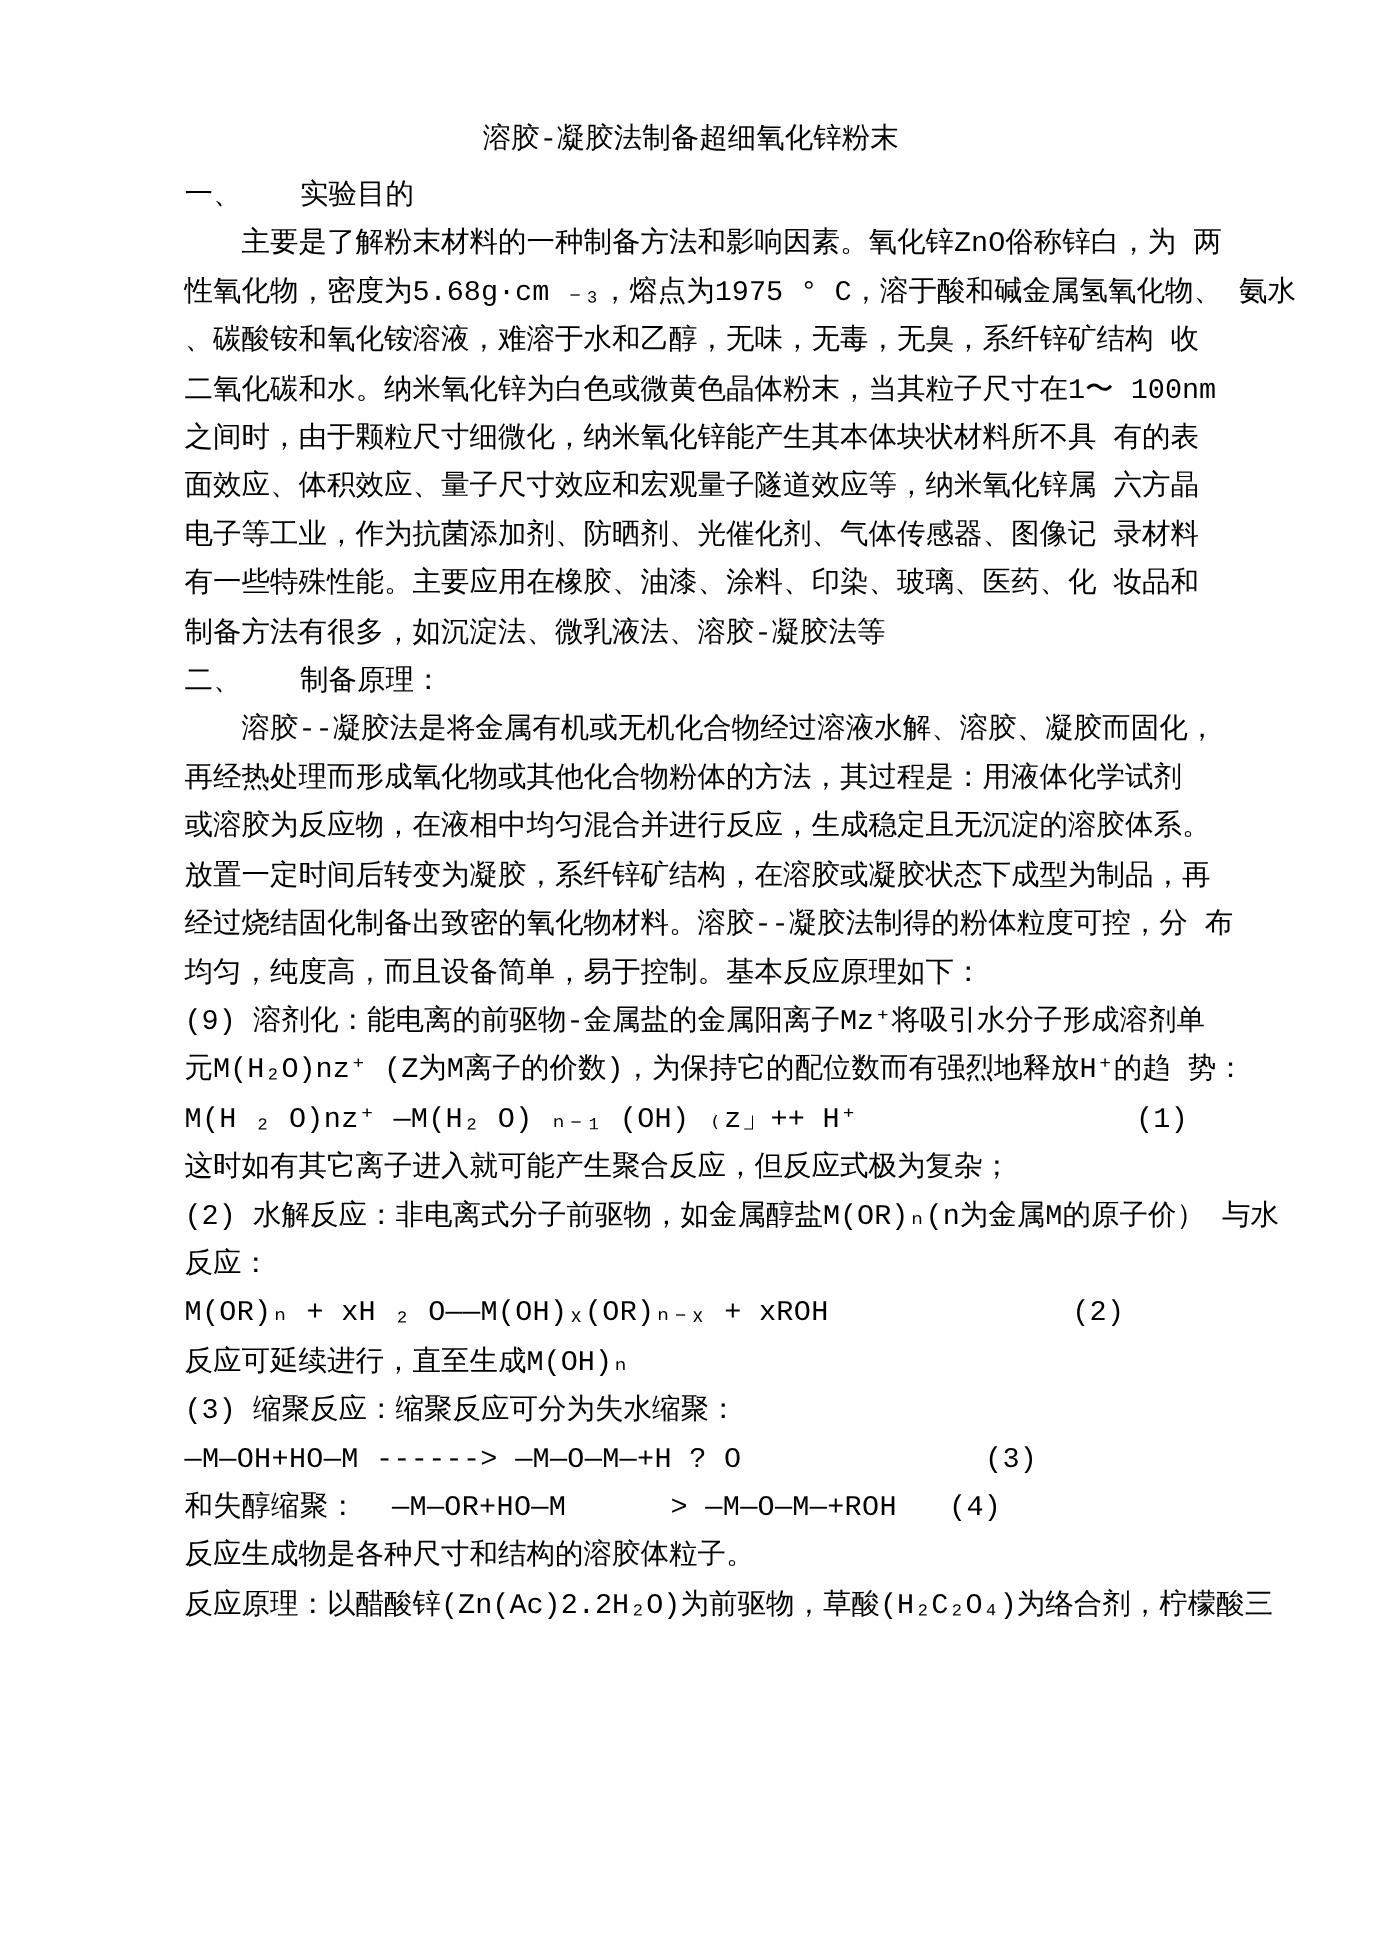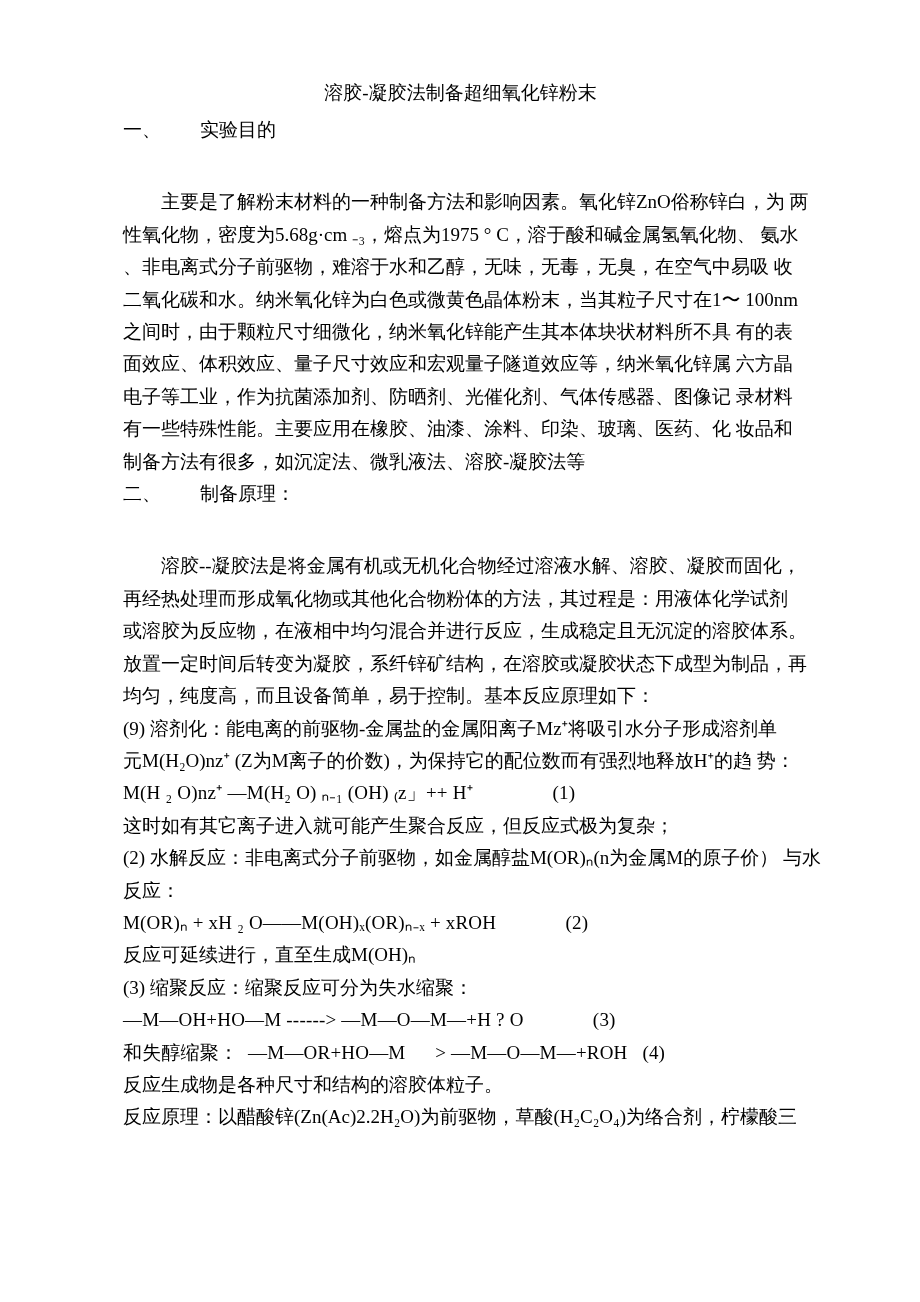--- a/index.html
+++ b/index.html
@@ -8,21 +8,21 @@
     background: #ffffff;
   }
   .page {
     position: relative;
     width: 920px;
     height: 1302px;
     box-sizing: border-box;
     background: #ffffff;
     color: #000000;
     padding: 72px 122px 0 123px;
-    font-family: Liberation Serif, serif;
+    font-family: Liberation Mono, monospace;
     font-size: 19px;
     overflow: hidden;
   }
   .doc-title {
     text-align: center;
     line-height: 42px;
     white-space: pre;
   }
   .line {
     line-height: 32.4px;
@@ -30,51 +30,51 @@
   }
   .heading .num {
     display: inline-block;
   }
   .heading .htitle {
     display: inline-block;
     margin-left: 39px;
   }
   .indent {
     text-indent: 38px;
-    margin-top: 40px;
   }
   .formula {
     letter-spacing: 0.2px;
   }
 </style>
 </head>
 <body>
 
 <div class="page">
 
   <div class="doc-title">溶胶-凝胶法制备超细氧化锌粉末</div>
 
   <div class="line heading"><span class="num">一、</span><span class="htitle">实验目的</span></div>
 
   <div class="line indent">主要是了解粉末材料的一种制备方法和影响因素。氧化锌ZnO俗称锌白，为 两</div>
   <div class="line">性氧化物，密度为5.68g·cm ₋₃，熔点为1975 ° C，溶于酸和碱金属氢氧化物、 氨水</div>
-  <div class="line">、非电离式分子前驱物，难溶于水和乙醇，无味，无毒，无臭，在空气中易吸 收</div>
+  <div class="line">、碳酸铵和氧化铵溶液，难溶于水和乙醇，无味，无毒，无臭，系纤锌矿结构 收</div>
   <div class="line">二氧化碳和水。纳米氧化锌为白色或微黄色晶体粉末，当其粒子尺寸在1〜 100nm</div>
   <div class="line">之间时，由于颗粒尺寸细微化，纳米氧化锌能产生其本体块状材料所不具 有的表</div>
   <div class="line">面效应、体积效应、量子尺寸效应和宏观量子隧道效应等，纳米氧化锌属 六方晶</div>
   <div class="line">电子等工业，作为抗菌添加剂、防晒剂、光催化剂、气体传感器、图像记 录材料</div>
   <div class="line">有一些特殊性能。主要应用在橡胶、油漆、涂料、印染、玻璃、医药、化 妆品和</div>
   <div class="line">制备方法有很多，如沉淀法、微乳液法、溶胶-凝胶法等</div>
 
   <div class="line heading"><span class="num">二、</span><span class="htitle">制备原理：</span></div>
 
   <div class="line indent">溶胶--凝胶法是将金属有机或无机化合物经过溶液水解、溶胶、凝胶而固化，</div>
   <div class="line">再经热处理而形成氧化物或其他化合物粉体的方法，其过程是：用液体化学试剂</div>
   <div class="line">或溶胶为反应物，在液相中均匀混合并进行反应，生成稳定且无沉淀的溶胶体系。</div>
   <div class="line">放置一定时间后转变为凝胶，系纤锌矿结构，在溶胶或凝胶状态下成型为制品，再</div>
+  <div class="line">经过烧结固化制备出致密的氧化物材料。溶胶--凝胶法制得的粉体粒度可控，分 布</div>
   <div class="line">均匀，纯度高，而且设备简单，易于控制。基本反应原理如下：</div>
 
   <div class="line">(9) 溶剂化：能电离的前驱物-金属盐的金属阳离子Mz⁺将吸引水分子形成溶剂单</div>
   <div class="line">元M(H₂O)nz⁺ (Z为M离子的价数)，为保持它的配位数而有强烈地释放H⁺的趋 势：</div>
   <div class="line formula">M(H ₂ O)nz⁺ —M(H₂ O) ₙ₋₁ (OH) ₍z」++ H⁺                (1)</div>
   <div class="line">这时如有其它离子进入就可能产生聚合反应，但反应式极为复杂；</div>
   <div class="line">(2) 水解反应：非电离式分子前驱物，如金属醇盐M(OR)ₙ(n为金属M的原子价） 与水</div>
   <div class="line">反应：</div>
   <div class="line formula">M(OR)ₙ + xH ₂ O——M(OH)ₓ(OR)ₙ₋ₓ + xROH              (2)</div>
   <div class="line">反应可延续进行，直至生成M(OH)ₙ</div>

